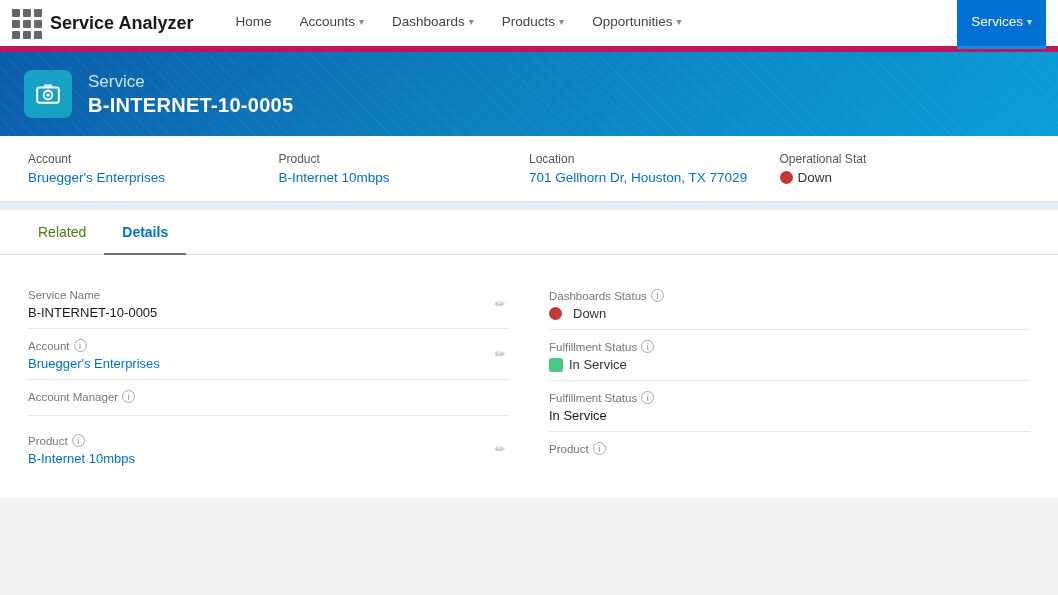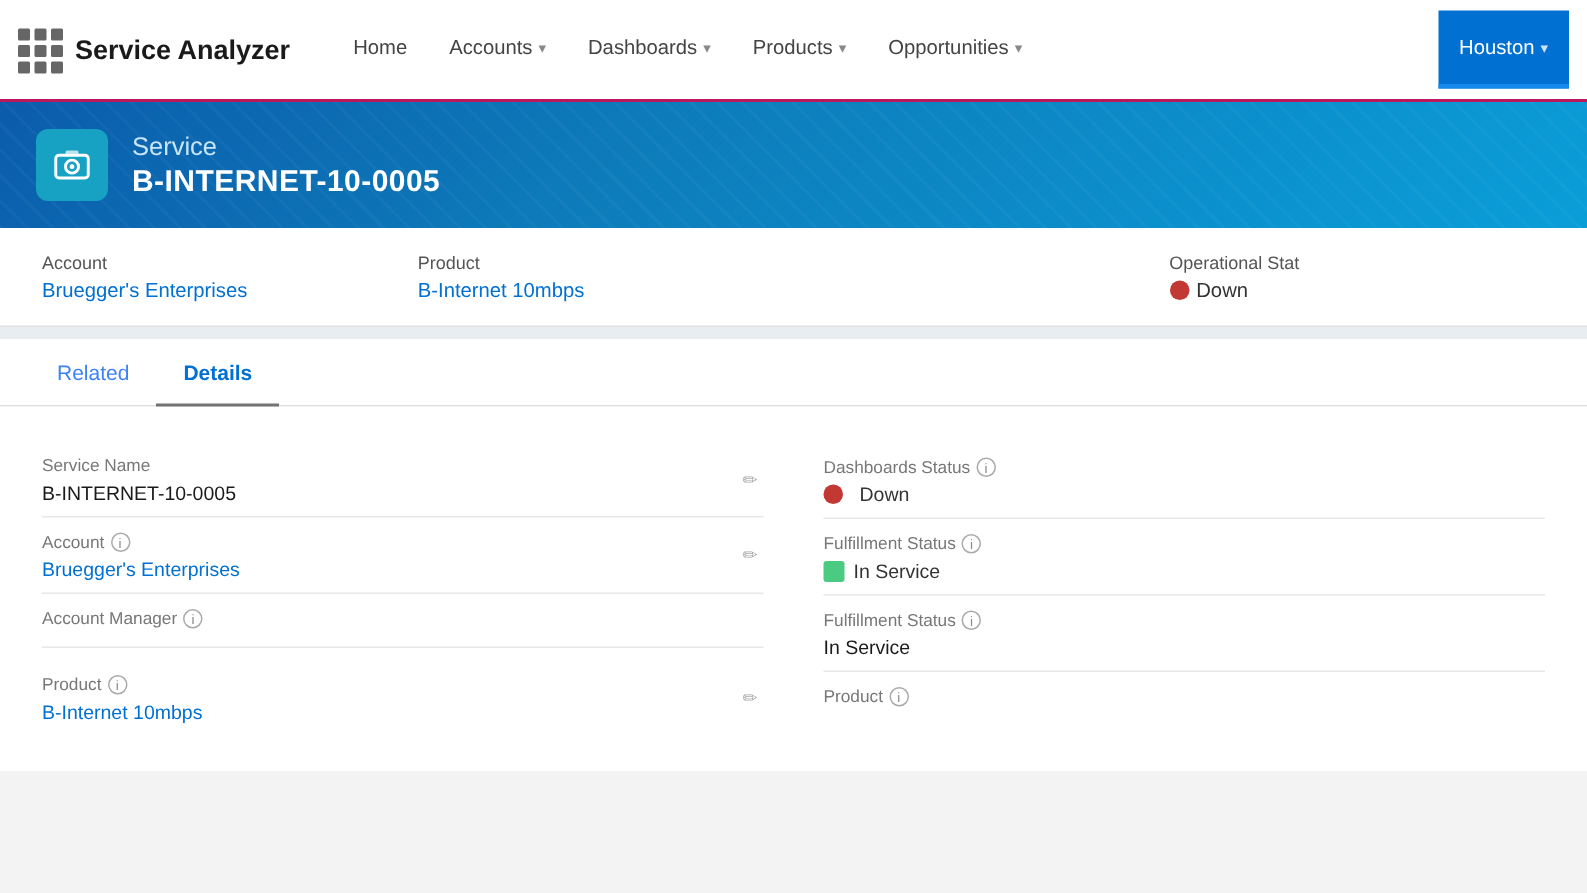--- a/index.html
+++ b/index.html
@@ -3,22 +3,22 @@
   <meta charset="utf-8">
   <style>
     * { box-sizing: border-box; margin: 0; padding: 0; }
     body { font-family: 'Segoe UI', Arial, sans-serif; font-size: 13px; background: #f3f3f3; color: #333; }
 
     
     .topnav {
       display: flex;
       align-items: center;
       background: #fff;
-      border-bottom: 2px solid #be185d;
-      height: 68px;
+      border-bottom: 6px solid #be185d;
+      height: 52px;
       padding: 0 12px;
       position: relative;
       z-index: 10;
     }
     .topnav-grid-icon {
       width: 28px; height: 28px;
       display: grid; grid-template-columns: repeat(3,8px); grid-gap: 3px;
       margin-right: 10px; cursor: pointer;
     }
     .topnav-grid-icon span {
@@ -110,21 +110,21 @@
 
     
     .tabs-bar {
       background: #fff;
       display: flex;
       border-bottom: 1px solid #ddd;
       padding: 0 20px;
     }
     .tab {
       padding: 14px 18px 12px;
-      cursor: pointer; font-size: 14px; color: #3b82f6;
+      cursor: pointer; font-size: 14px; color: #4d7c0f;
       border-bottom: 3px solid transparent;
       margin-bottom: -1px;
     }
     .tab.active {
       color: #0070d2; font-weight: 600;
       border-bottom: 2px solid #737373;
     }
 
     
     .detail-content {
@@ -201,21 +201,21 @@
     </div>
     <div class="nav-item">
       <span>Products</span>
       <span class="chevron">▾</span>
     </div>
     <div class="nav-item">
       <span>Opportunities</span>
       <span class="chevron">▾</span>
     </div>
     <div class="nav-item nav-item-services" style="margin-left:auto;">
-      <span>Houston</span>
+      <span>Services</span>
       <span class="chevron">▾</span>
     </div>
   </div>
 </nav>
 
 <div class="hero">
   <div class="hero-icon-wrap">
 
     <svg viewBox="0 0 24 24" xmlns="http://www.w3.org/2000/svg">
       <rect x="2" y="6" width="20" height="14" rx="2" fill="none" stroke="#fff" stroke-width="1.8"></rect>
@@ -237,20 +237,24 @@
       <a href="#">Bruegger's Enterprises</a>
     </div>
   </div>
   <div class="summary-field">
     <div class="summary-field-label">Product</div>
     <div class="summary-field-value">
       <a href="#">B-Internet 10mbps</a>
     </div>
   </div>
   <div class="summary-field">
+    <div class="summary-field-label">Location</div>
+    <div class="summary-field-value">
+      <a href="#">701 Gellhorn Dr, Houston, TX 77029</a>
+    </div>
   </div>
   <div class="summary-field">
     <div class="summary-field-label">Operational Stat</div>
     <div class="summary-field-value status-val">
       <span class="status-dot red"></span>
       <span>Down</span>
     </div>
   </div>
 </div>
 

